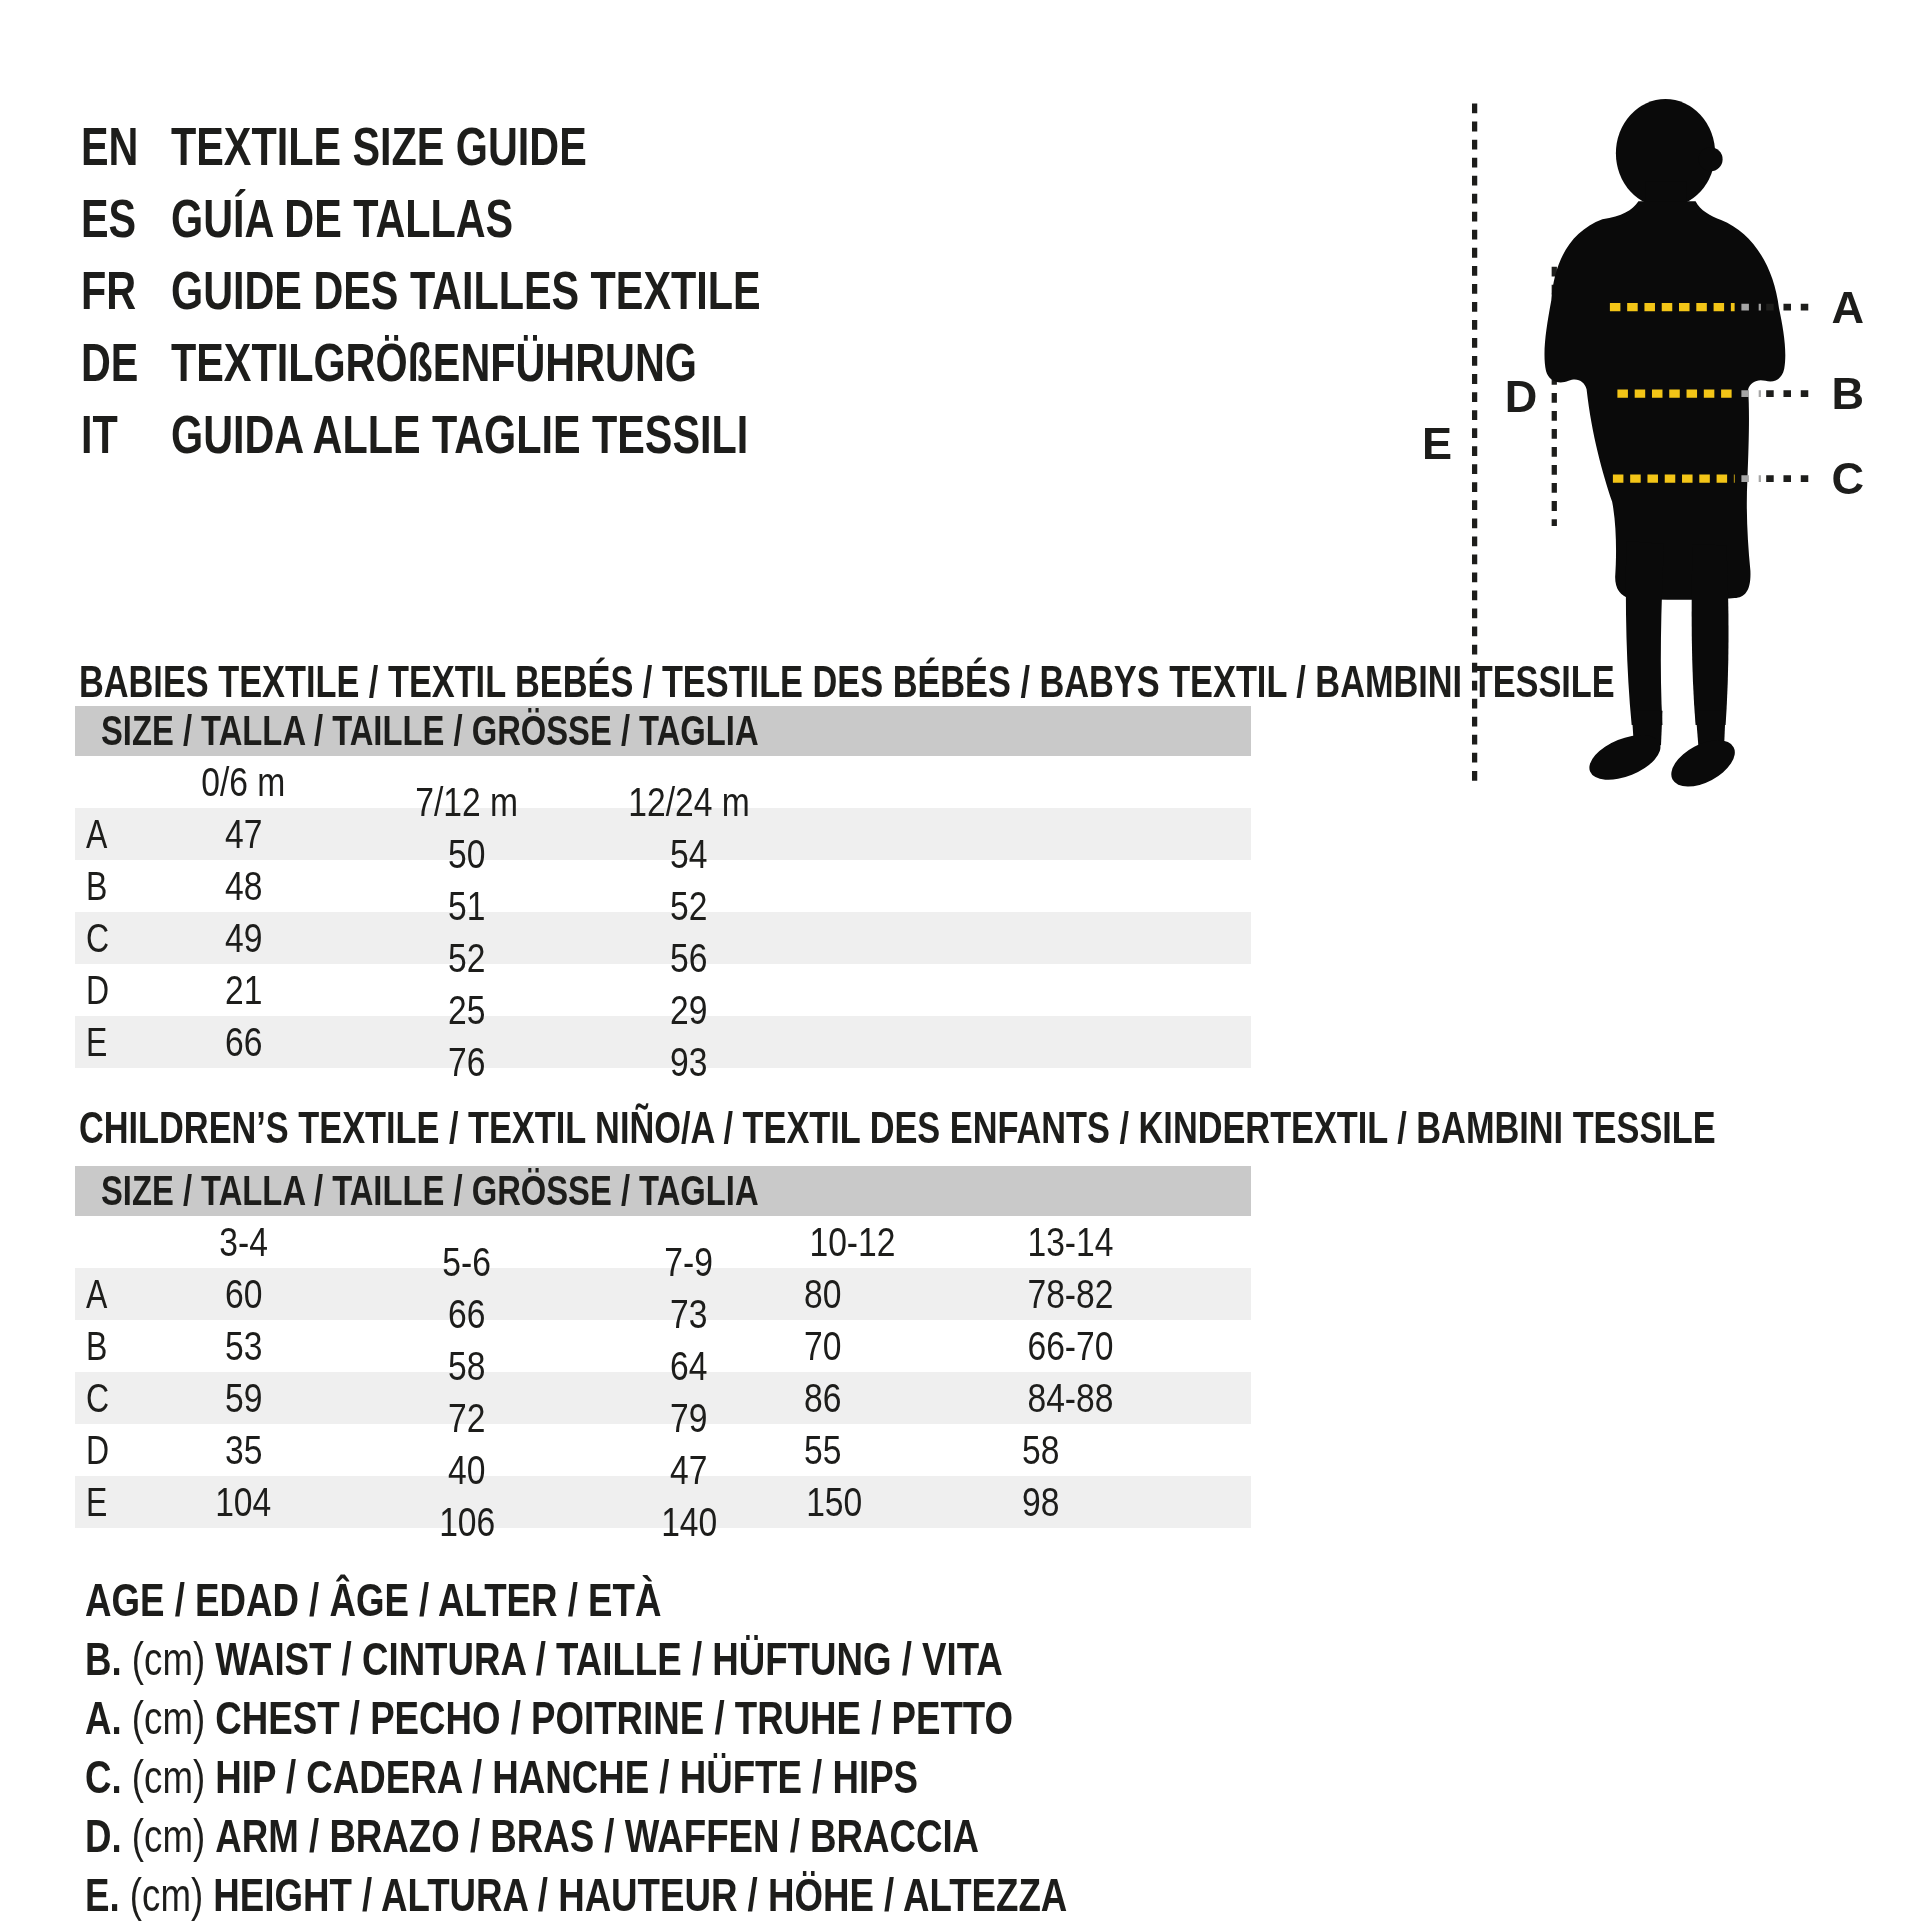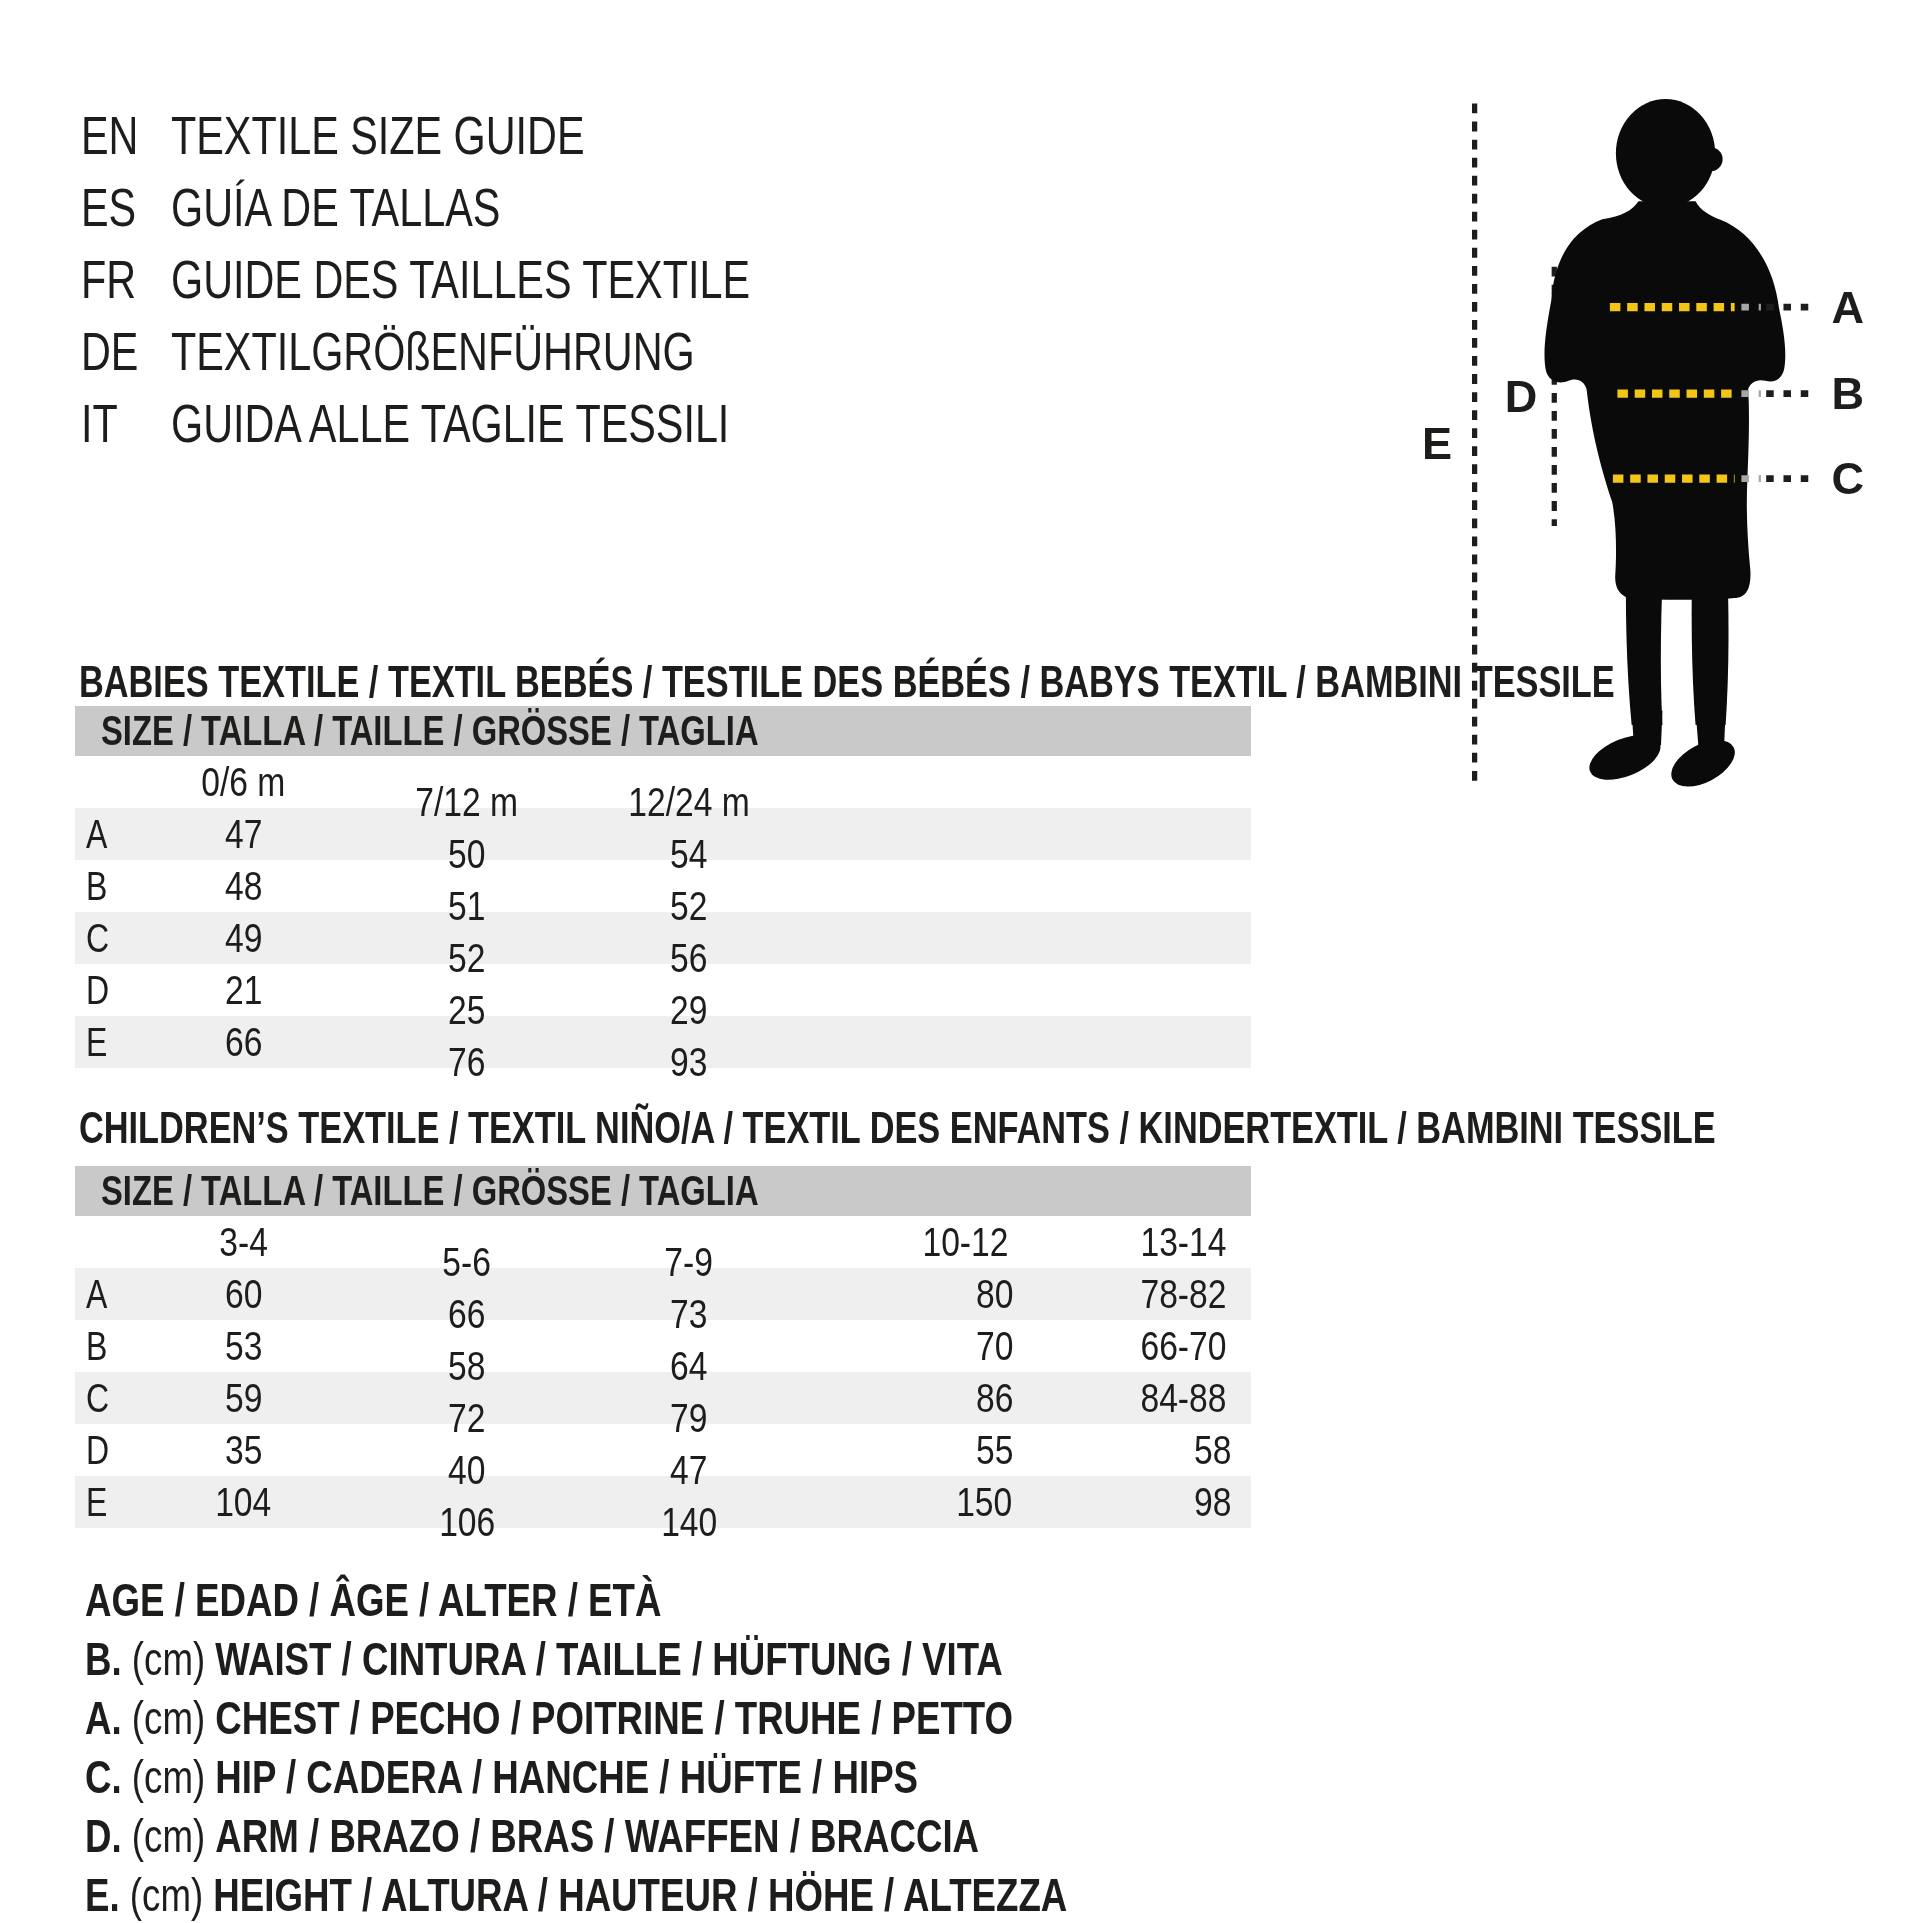--- a/index.html
+++ b/index.html
@@ -13,34 +13,34 @@
   html,body{margin:0;padding:0;background:#fff;}
   .page{
     position:relative;width:1924px;height:1924px;background:#fff;
     font-family:"Liberation Sans",sans-serif;color:var(--ink);overflow:hidden;
   }
   
   .cnd{display:inline-block;transform:scaleX(0.78);transform-origin:0 50%;white-space:nowrap;}
   .cndc{display:inline-block;transform:scaleX(0.82);white-space:nowrap;}
   
   .langs{position:absolute;left:81px;top:105px;}
-  .lang-row{display:flex;height:72px;align-items:flex-start;font-size:53px;font-weight:normal;}
+  .lang-row{display:flex;height:72px;align-items:flex-end;font-size:53px;font-weight:bold;}
   .lang-code{width:90px;flex:0 0 90px;}
   
   .sec-title{position:absolute;left:79px;font-size:44px;font-weight:bold;}
   
   .size-table{position:absolute;left:75px;width:1176px;}
   .bar{height:50px;background:var(--bar-grey);display:flex;align-items:center;
        padding-left:26px;box-sizing:border-box;font-size:42px;font-weight:bold;}
   .trow{display:flex;height:52px;align-items:center;font-size:41px;font-weight:normal;}
   .trow.stripe{background:var(--stripe-grey);}
   .c0{width:56px;flex:0 0 56px;padding-left:10.5px;box-sizing:border-box;text-align:left;}
   .cfirst{width:225px;flex:0 0 225px;text-align:center;}
   .c{width:222px;flex:0 0 222px;text-align:center;margin-top:40px;}
-  .c5{width:218px;flex:0 0 218px;text-align:right;}
+  .c5{width:218px;flex:0 0 218px;text-align:left;}
   
   .legend{position:absolute;left:85px;top:1524px;margin-top:46px;}
   .legend-line{height:59px;display:flex;align-items:center;font-size:47px;font-weight:bold;}
   .unit{font-weight:normal;}
   
   .figure{position:absolute;left:1413px;top:90px;width:511px;height:714px;}
   .figure text{font-family:"Liberation Sans",sans-serif;font-weight:bold;font-size:60px;fill:var(--ink);}
 </style>
 </head>
 <body>

